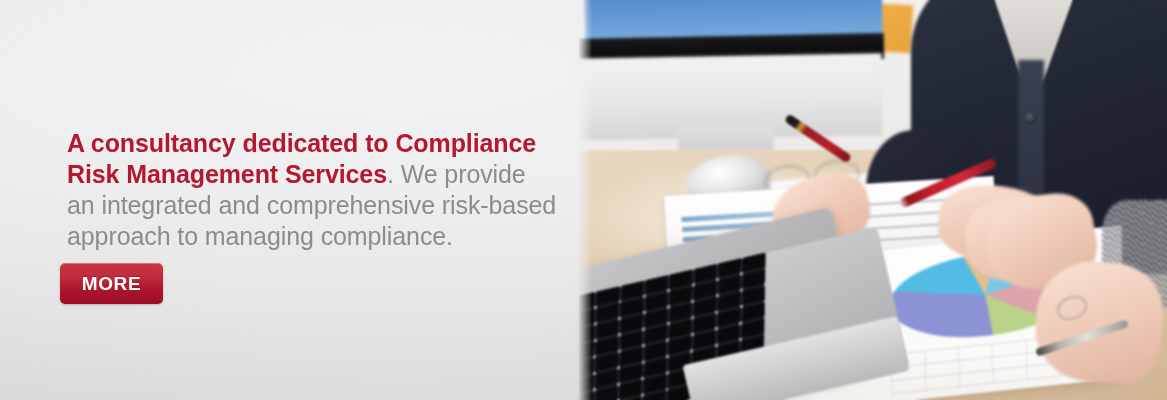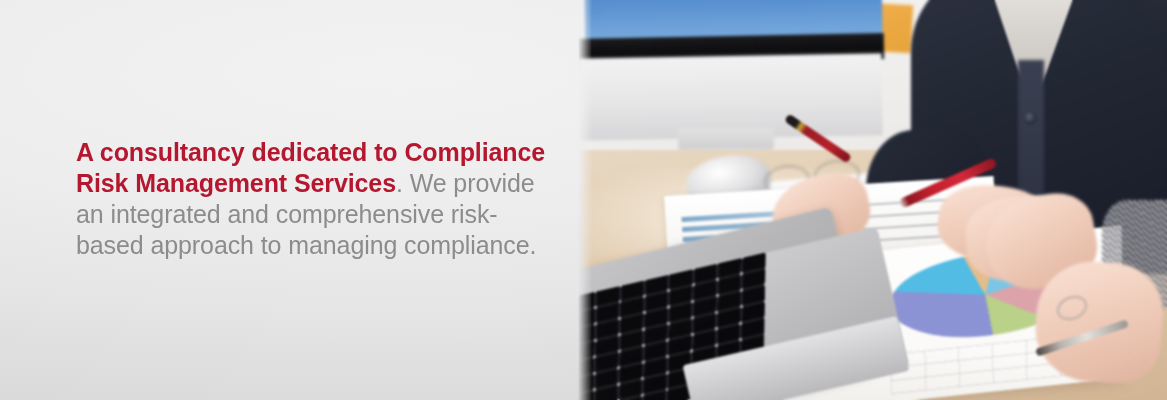--- a/index.html
+++ b/index.html
@@ -328,21 +328,21 @@
   }
 
   
   .copy {
     position: absolute;
     left: 60px;
     top: 121px;
     width: 505px;
   }
   .headline {
-    margin: 16px;
+    margin: 7px;
     font-size: 25px;
     line-height: 31px;
     font-weight: normal;
     color: #8c8c8c;
     letter-spacing: -0.1px;
   }
   .headline .accent {
     color: #b5172f;
     font-weight: bold;
   }
@@ -440,14 +440,15 @@
       <div class="photo-soft"></div>
       <div class="photo-vignette"></div>
     </div>
   </div>
 
   <div class="copy">
     <p class="headline"><span class="accent">A consultancy dedicated to Compliance</span>
       <span class="accent">Risk Management Services</span><span>. We provide an integrated and comprehensive risk-based approach to managing compliance.</span></p>
   </div>
 
+  <button class="more-btn">MORE</button>
 
 </div>
 
 </body></html>

